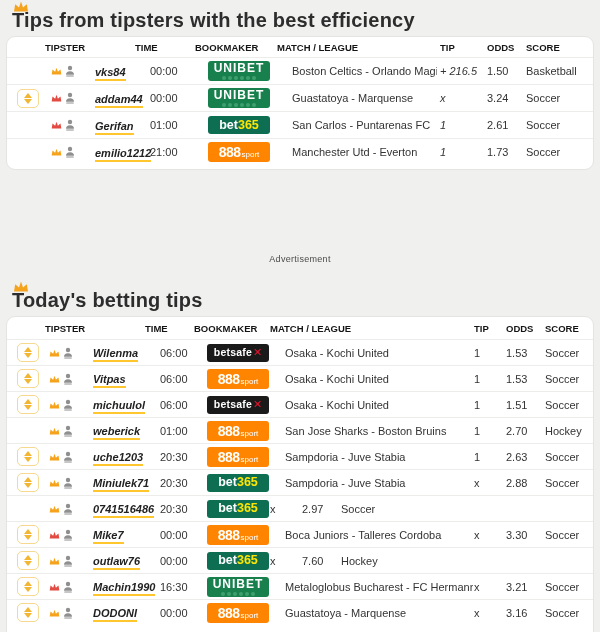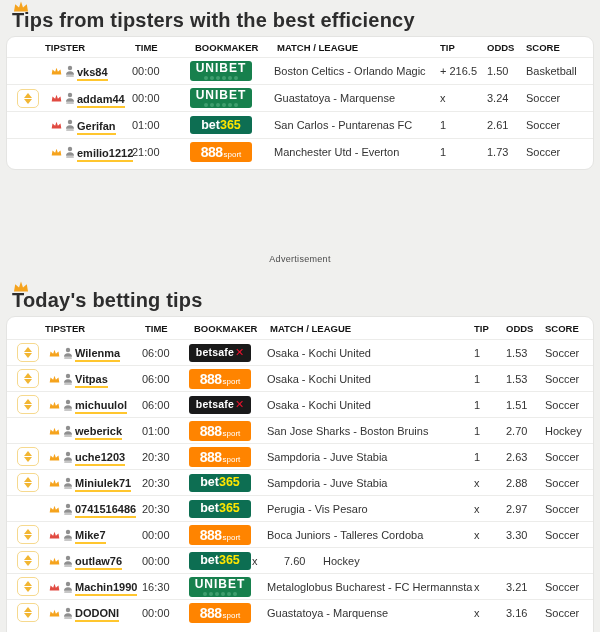--- a/index.html
+++ b/index.html
@@ -54,21 +54,21 @@
   .c-expand[data-show="false"] { visibility: hidden; }
   .c-expand svg { display: block; }
 
   .c-crown { flex: none; width: 11px; height: 8px; color: var(--accent); }
   .t1 .c-crown { margin-left: 12px; } .t2 .c-crown { margin-left: 10px; }
   .c-crown[data-variant="red"] { color: var(--crown-red); }
 
   .c-person { flex: none; width: 12px; height: 12px; margin-left: 2px; color: #8f8f8f; }
   .c-person svg { display: block; width: 100%; height: 100%; }
 
-  .c-name { flex: none; margin-left: 1px; overflow: visible; white-space: nowrap; }
+  .c-name { flex: none; margin-left: 19px; overflow: visible; white-space: nowrap; font-style: italic; }
   .t1 .c-name { width: 53px; } .t2 .c-name { width: 62px; }
   .tipster-link {
     display: inline-block; font-size: 11px; font-weight: 700; color: #222;
     text-decoration: none; border-bottom: 2px solid var(--underline); padding-bottom: 1px;
     cursor: pointer;
   }
 
   .c-time { flex: none; font-size: 11px; color: #333; }
   .t1 .c-time { width: 40px; padding-left: 2px; } .t2 .c-time { width: 42px; padding-left: 5px; }
 
@@ -86,21 +86,21 @@
   .bm-bet365 .bm-left, .bm-bet365 .bm-right { font-size: 12.5px; font-weight: 700; }
   .bm-sport888 .bm-left { font-size: 14px; font-weight: 800; letter-spacing: -0.5px; }
   .bm-sport888 .bm-right { font-size: 8px; font-weight: 400; align-self: flex-end; margin-bottom: 3px; margin-left: 1px; }
   .bm-betsafe { height: 18px; }
   .bm-betsafe .bm-main { font-size: 10.5px; font-weight: 700; letter-spacing: 0.2px; }
   .bm-betsafe .bm-mark { font-size: 11px; font-weight: 900; margin-left: 1px; }
 
   .c-match { flex: 1; font-size: 11px; color: #333; white-space: nowrap; overflow: hidden; }
   .t1 .c-match { margin-left: 22px; } .t2 .c-match { margin-left: 16px; }
   .c-tip { flex: none; font-size: 11px; }
-  .t1 .c-tip { width: 47px; padding-left: 3px; } .t2 .c-tip { width: 32px; padding-left: 1px; }
+  .t1 .c-tip { width: 47px; padding-left: 3px; font-style: italic; } .t2 .c-tip { width: 32px; padding-left: 1px; }
   .c-odds { flex: none; font-size: 11px; }
   .t1 .c-odds { width: 41px; padding-left: 3px; } .t2 .c-odds { width: 40px; padding-left: 1px; }
   .c-score { flex: none; font-size: 11px; white-space: nowrap; }
   .t1 .c-score { width: 58px; padding-left: 1px; } .t2 .c-score { width: 38px; }
 
   .ad-zone { position: relative; height: 113px; }
   .ad-label {
     position: absolute; top: 84px; left: 0; width: 100%;
     text-align: center; font-size: 9px; color: #4b4b4b; letter-spacing: 0.3px;
   }
@@ -518,21 +518,20 @@
           <path fill="currentColor" d="M2 9.8 Q2 6.2 6 6.2 Q10 6.2 10 9.8 Z"></path>
           <rect fill="currentColor" x="2.2" y="10.4" width="7.6" height="1.1" rx="0.5"></rect>
         </svg>
       </span>
       <span class="c-name"><a class="tipster-link">0741516486</a></span>
       <span class="c-time">20:30</span>
       <span class="c-logo bm-bet365" style="background: rgb(13, 110, 82);">
         <span class="bm-left" style="color: rgb(255, 255, 255);">bet</span>
         <span class="bm-right" style="color: rgb(255, 230, 0);">365</span>
       </span>
-      <span class="c-match">Perugia - Vis Pesaro</span>
       <span class="c-tip">x</span>
       <span class="c-odds">2.97</span>
       <span class="c-score">Soccer</span>
     </div>
 
     <div class="row body-row">
       <span class="c-expand" data-show="true">
         <svg width="8" height="5" viewBox="0 0 8 5">
           <path fill="currentColor" d="M4 0 L8 5 H0 Z"></path>
         </svg>

